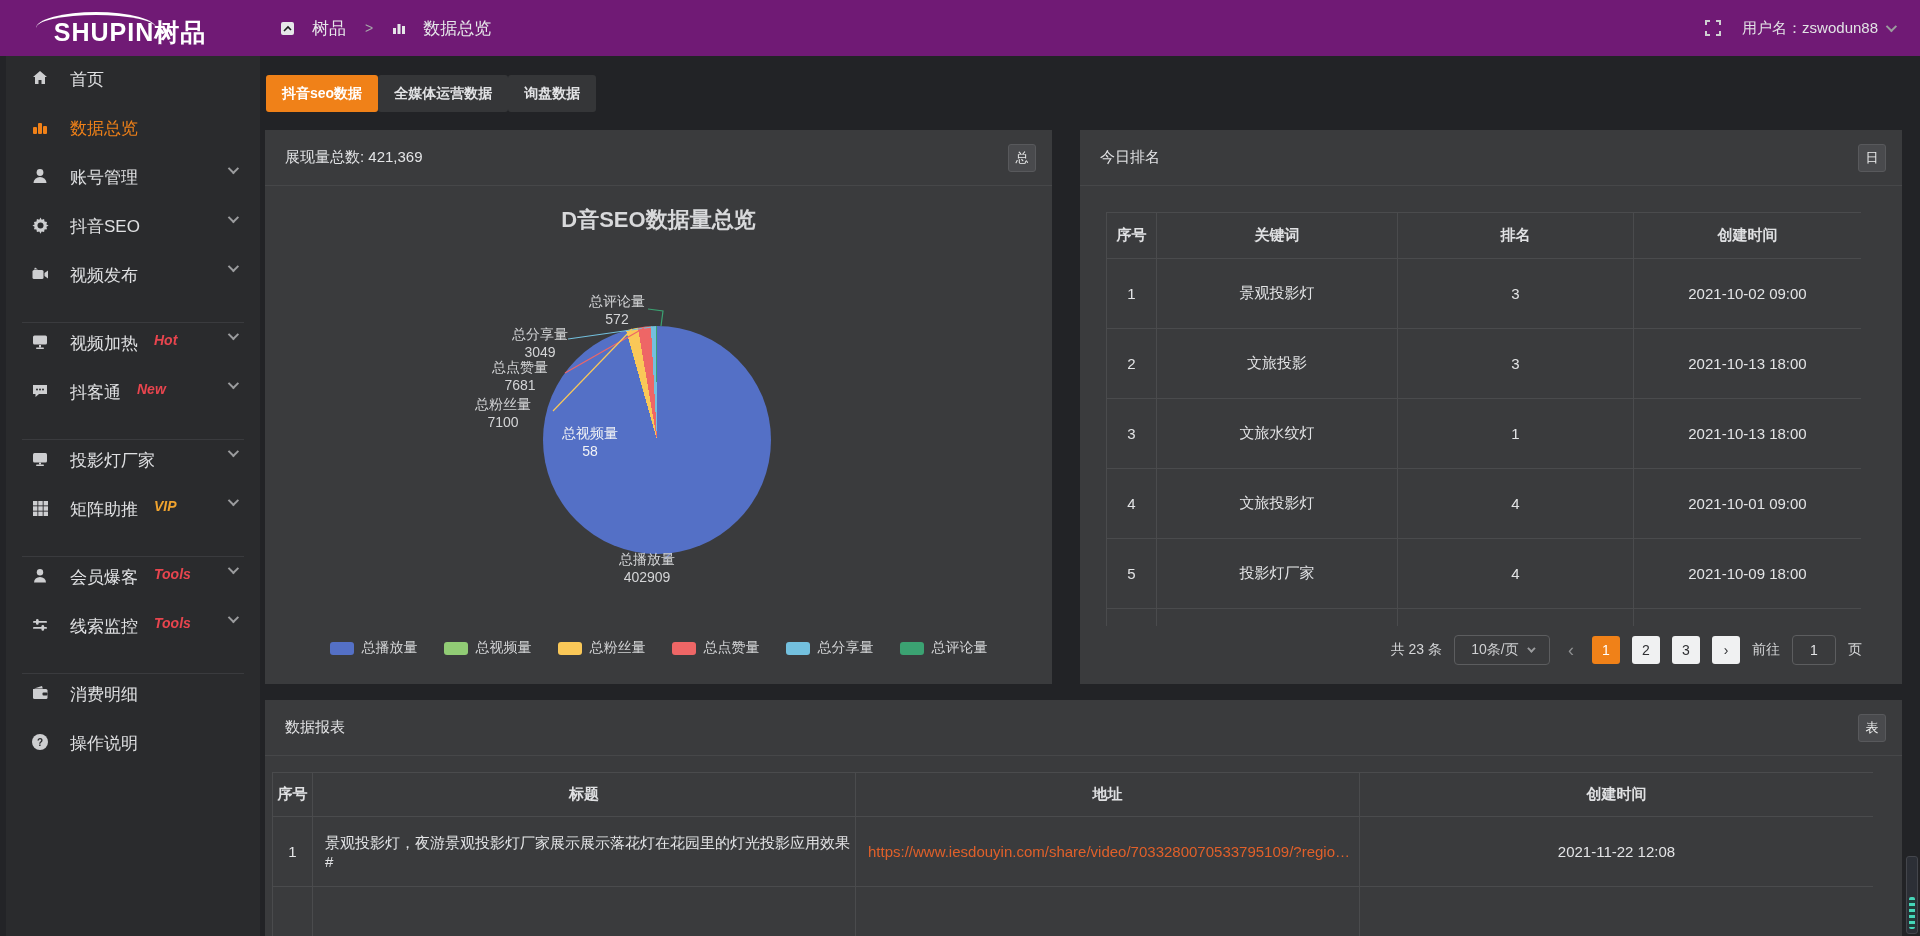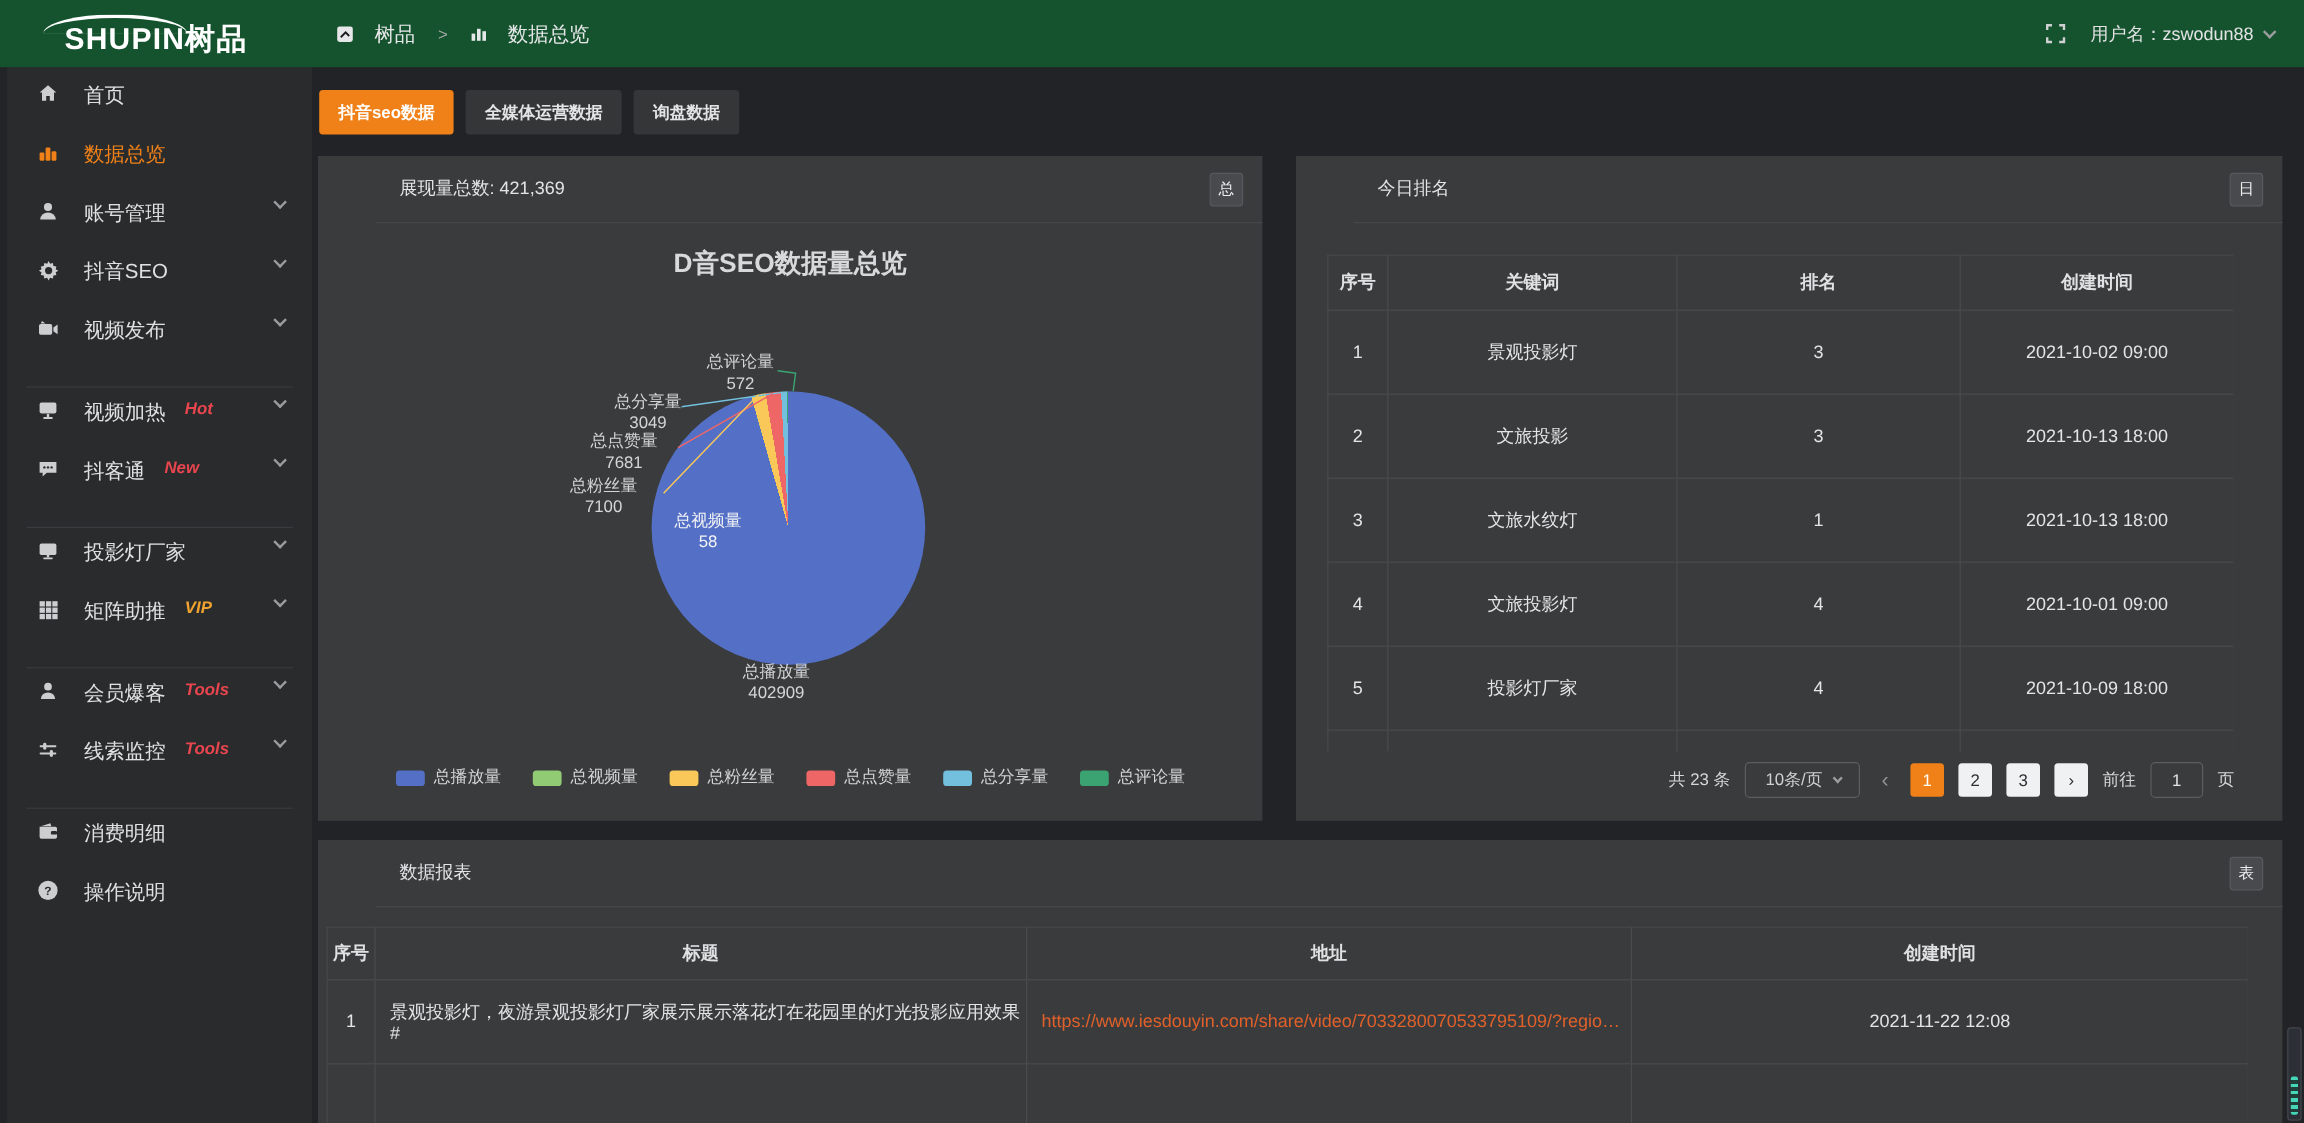--- a/index.html
+++ b/index.html
@@ -1,20 +1,20 @@
 <!DOCTYPE html>
 <html><head>
 <meta charset="utf-8">
 <style>
   * { margin:0; padding:0; box-sizing:border-box; }
   html,body { width:1920px; height:936px; overflow:hidden; background:#222326;
     font-family:"Liberation Sans", sans-serif; color:#e2e3e5; }
 
   
-  .header { position:absolute; top:0; left:0; right:0; height:56px; background:#14532d;
+  .header { position:absolute; top:0; left:0; right:0; height:56px; background:#701a75;
     display:flex; align-items:center; z-index:10;justify-content:space-between; }
   .logo-box { width:260px; display:flex; justify-content:center; align-items:center; position:relative; }
   .logo-arc { position:absolute; top:4px; left:36px; width:120px; height:16px;
     border-top:3px solid #fff; border-radius:50% / 100% 100% 0 0; }
   .logo-text { font-size:25px; font-weight:bold; letter-spacing:1px; color:#fff; padding-top:8px; }
   .breadcrumb { display:flex; align-items:center; gap:17px; margin-left:20px; font-size:17px; color:#e6e7e9; }
   .bc-ico { display:inline-flex; }
   .bc-sep { color:#a6a7a9; font-size:14px; margin:0 2px; }
   .header-right { margin-left:auto; display:flex; align-items:center; gap:20px; margin-right:26px; font-size:15px; }
   .chev { display:inline-block; width:8px; height:8px; border-right:2px solid #9b9c9e;
@@ -28,28 +28,28 @@
   .side-item .s-ico { width:20px; height:20px; margin-right:20px; display:flex; align-items:center;
     justify-content:center; color:#cdced0; flex:0 0 20px; }
   .side-item.active, .side-item.active .s-ico { color:#f08118; }
   .side-badge { font-style:italic; font-weight:bold; font-size:14px; margin-left:16px; }
   .b-red { color:#e8454e;font-style:italic; } .b-vip { color:#f0a32e; }
   .side-item .chev { margin-left:auto; }
   .side-divider { height:1px; background:#3a3b3e; margin:9px 16px; }
 
   
   .main { position:absolute; left:260px; top:56px; right:0; bottom:0; background:#222326; overflow:hidden; }
-  .tabs { position:absolute; left:6px; top:19px; display:flex; gap:10px; }
+  .tabs { position:absolute; left:6px; top:19px; display:flex; }
   .tab { height:37px; padding:0 16px; display:flex; align-items:center; background:#353638;
     color:#e3e4e6; font-size:14px; font-weight:bold; border-radius:3px; cursor:pointer; }
   .tab.active { background:#f08118; color:#fff; }
 
   .card { position:absolute; background:#3a3b3d; }
   .card-head { height:56px; display:flex; align-items:center; padding:0 16px 0 20px;
-    font-size:15px; color:#e3e4e6; border-bottom:1px solid #464749;margin-left:48px; }
+    font-size:15px; color:#e3e4e6; border-bottom:1px solid #464749; }
   .corner-btn { margin-left:auto; width:28px; height:28px; background:#494a4d; border:1px solid #58595c;
     border-radius:3px; color:#eceded; font-size:13px; display:flex; align-items:center; justify-content:center; cursor:pointer; }
   .card-body { position:absolute; top:57px; left:0; right:0; bottom:0; }
 
   
   #chart-card { left:5px; top:74px; width:787px; height:554px; }
   .chart-title { position:absolute; top:18px; left:0; right:0; text-align:center;
     font-size:22px; font-weight:bold; color:#d8d9db; }
   .pie { position:absolute; left:278px; top:139px; width:228px; height:228px; border-radius:50%; }
   .pie-label { position:absolute; width:110px; text-align:center; font-size:14px; color:#d4d5d7; line-height:1.3; }

